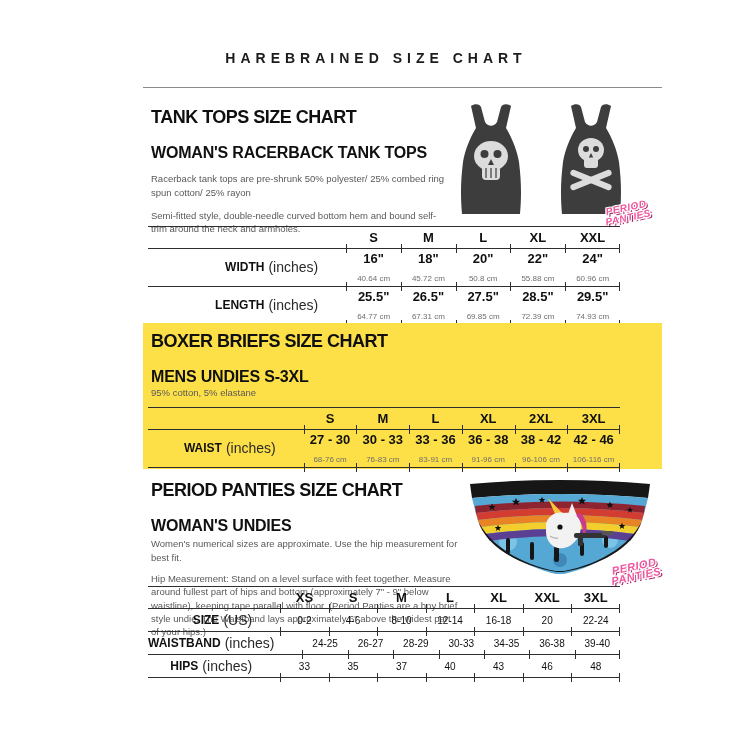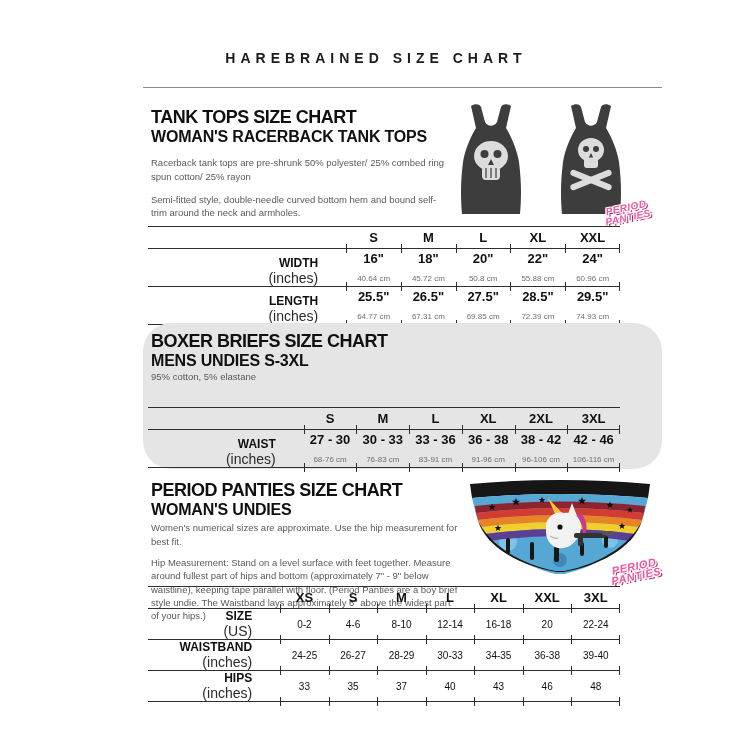--- a/index.html
+++ b/index.html
@@ -7,32 +7,32 @@
 
   .page-title {
     position:absolute; top:50px; left:0; width:752px; text-align:center;
     font-size:14px; font-weight:bold; letter-spacing:5px; color:#1c1c1c;
   }
 
   .content { position:absolute; left:143px; top:87px; width:519px; height:630px; }
 
   .section { position:absolute; left:0; width:519px; }
   .tank-section   { top:0;     height:212px; border-top:1px solid #8a8a8a; padding:20px 0 0 8px; }
-  .boxer-section  { top:236px; height:146px; background:#e5e5e5; padding:9px 0 0 8px;border-radius:28px; }
+  .boxer-section  { top:236px; height:146px; background:#fde047; padding:9px 0 0 8px; }
   .period-section { top:391px; height:234px; padding:3px 0 0 8px; }
 
   .sec-title { font-size:18px; font-weight:800; letter-spacing:-0.5px; color:#101010; line-height:1.02; }
-  .sec-sub   { font-size:16px; font-weight:800; color:#101010; margin-top:2px; letter-spacing:-0.2px; }
+  .sec-sub   { font-size:16px; font-weight:800; color:#101010; margin-top:18px; letter-spacing:-0.2px; }
   .para { font-size:9.5px; color:#595959; line-height:1.4; margin-top:10px; max-width:300px; }
 
   
   .size-table { position:absolute; left:5px; width:472px; border-bottom:1px solid #2e2e2e; }
   .trow { display:flex; border-top:1px solid #2e2e2e; position:relative; }
-  .tlabel { display:flex; align-items:flex-end; justify-content:flex-end; padding-right:28px;
-            font-size:12px; font-weight:800; color:#101010; white-space:nowrap;flex-direction:column; }
+  .tlabel { display:flex; align-items:center; justify-content:flex-end; padding-right:28px;
+            font-size:12px; font-weight:800; color:#101010; white-space:nowrap; }
   .tlabel .unit { font-weight:400; font-size:14px; margin-left:4px; color:#2a2a2a; }
   .tcell { flex:1; position:relative; display:flex; flex-direction:column; align-items:center; justify-content:center; padding:3px 0 2px 0; }
   .tcell::before { content:""; position:absolute; left:0; bottom:-5px; width:1px; height:9px; background:#2e2e2e; }
   .tcell:last-child::after { content:""; position:absolute; right:0; bottom:-5px; width:1px; height:9px; background:#2e2e2e; }
   .thead .tcell { padding:3px 0; }
   .col-h { font-size:13px; font-weight:800; color:#101010; }
   .in  { font-size:13px; font-weight:800; color:#101010; line-height:1.1; }
   .cm  { font-size:8px; color:#6e6e6e; line-height:1.2; margin-top:8px; }
   .single { font-size:10px; font-weight:400; color:#101010; padding:3px 0; }
 

